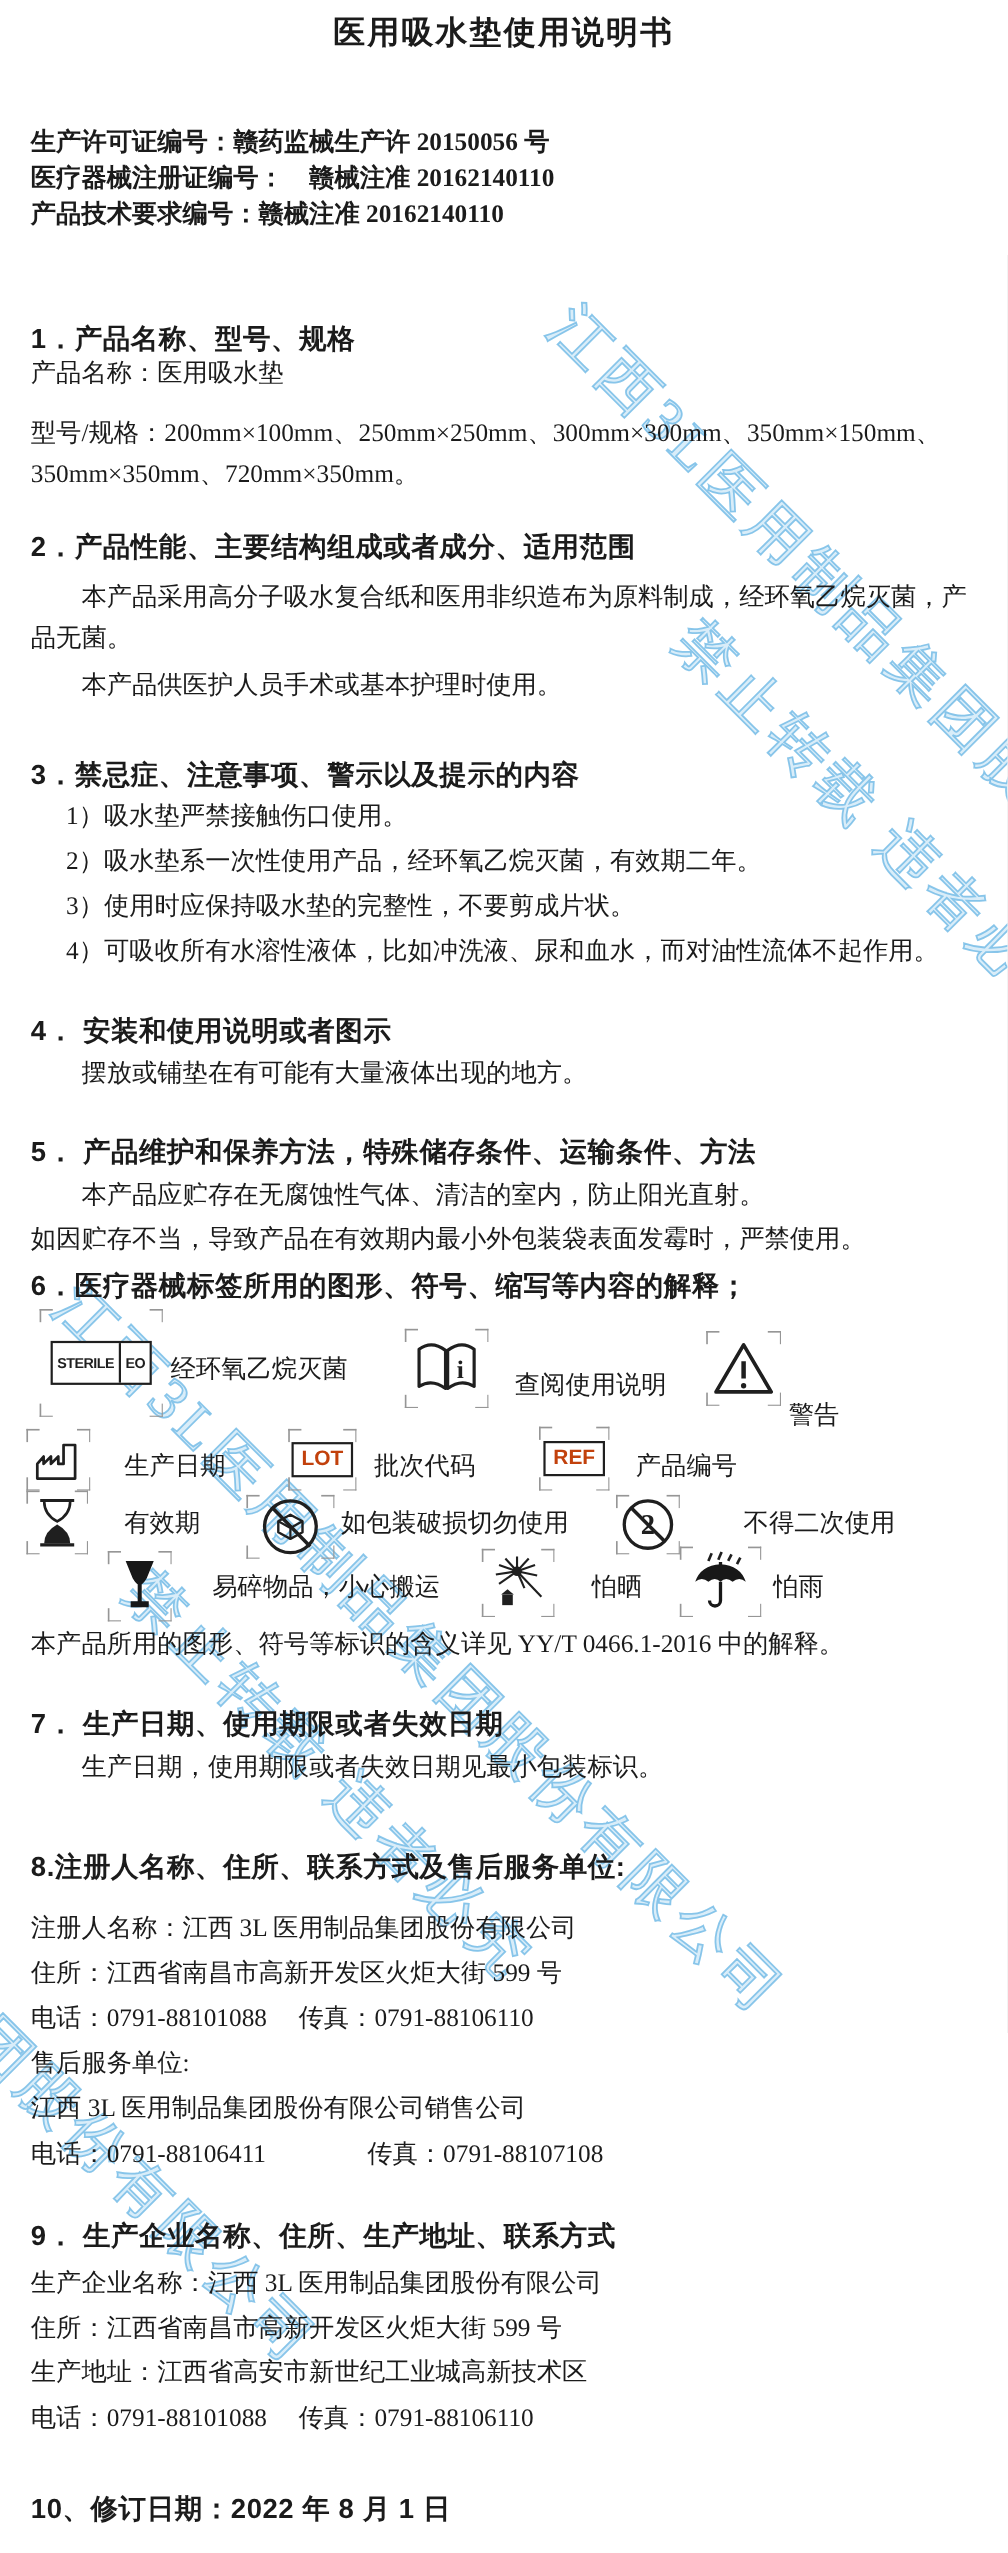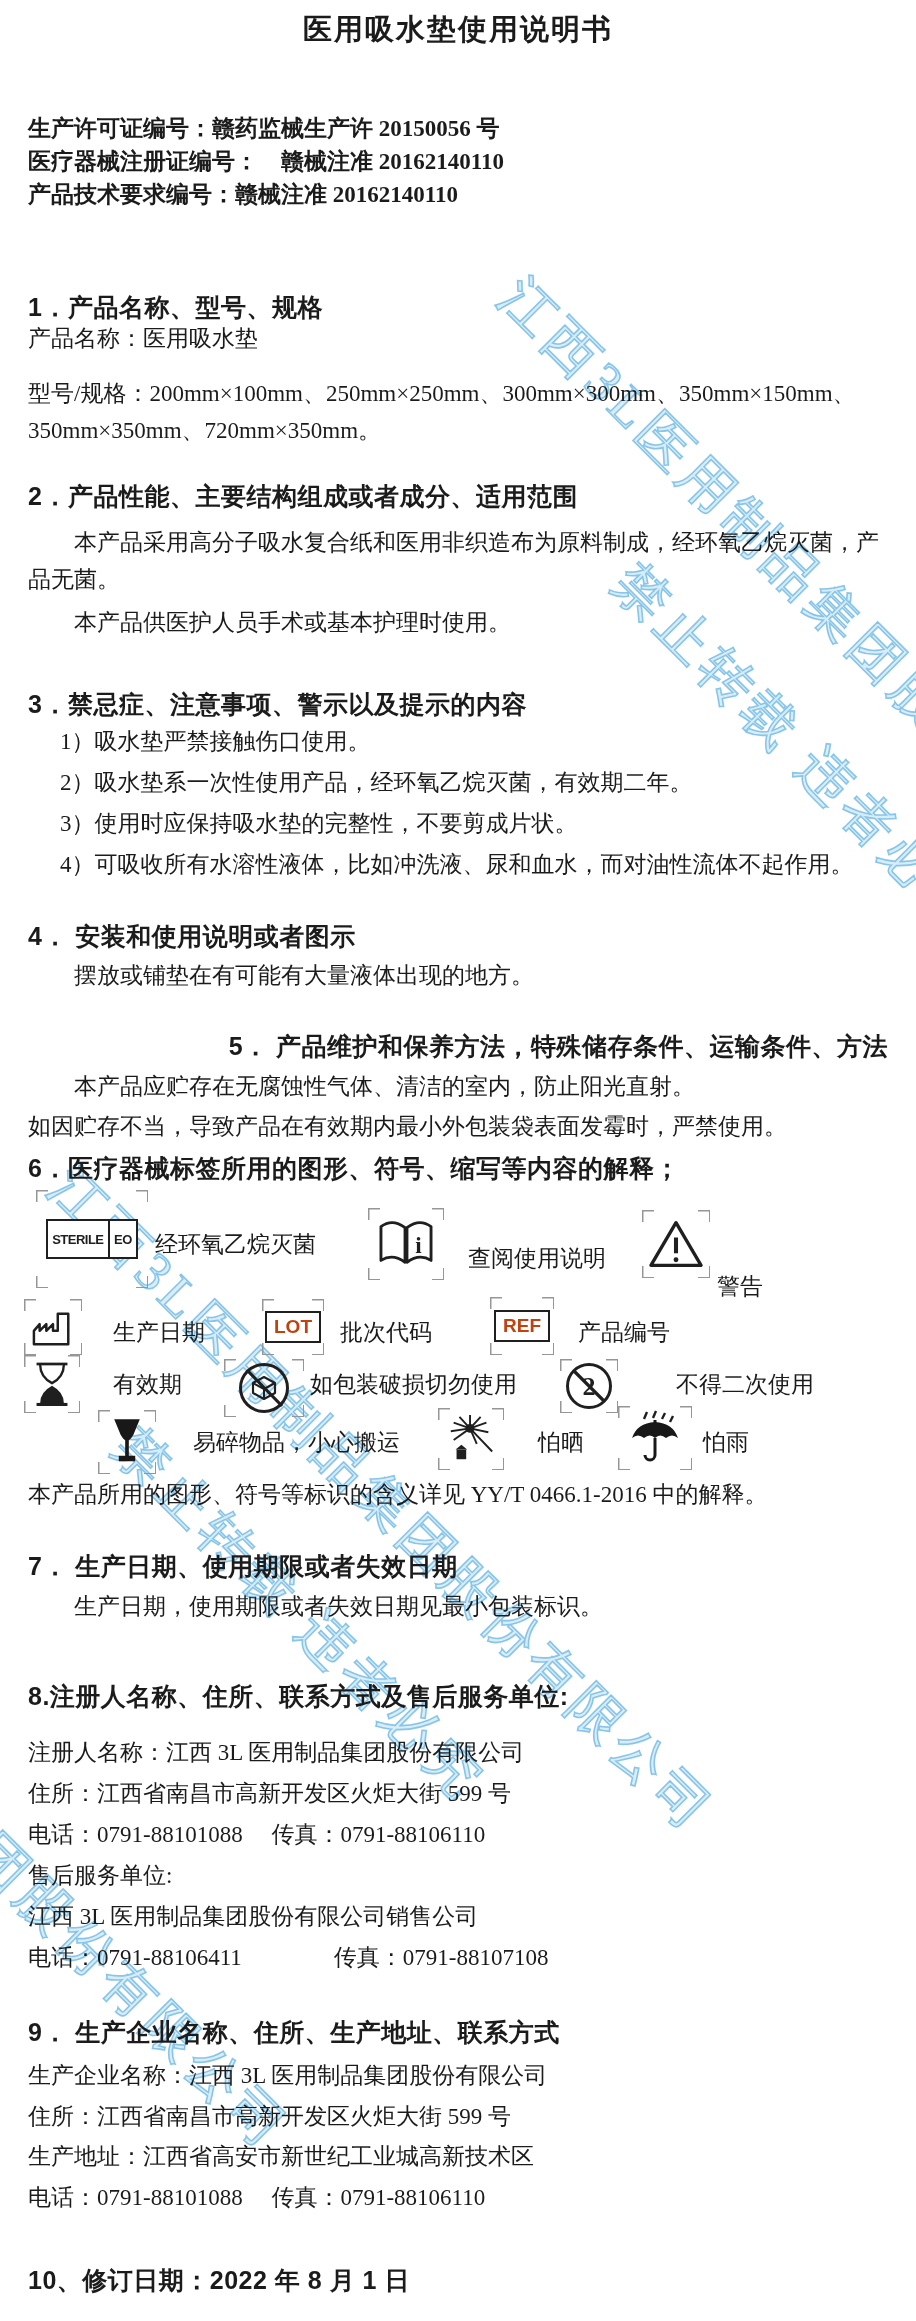--- a/index.html
+++ b/index.html
@@ -99,21 +99,21 @@
     <div class="abs list" style="top:721px;">
       <p>1）吸水垫严禁接触伤口使用。</p>
       <p>2）吸水垫系一次性使用产品，经环氧乙烷灭菌，有效期二年。</p>
       <p>3）使用时应保持吸水垫的完整性，不要剪成片状。</p>
       <p>4）可吸收所有水溶性液体，比如冲洗液、尿和血水，而对油性流体不起作用。</p>
     </div>
 
     <div class="abs hd" style="top:920px;">4．  安装和使用说明或者图示</div>
     <p class="abs body-t ind" style="top:957px;">摆放或铺垫在有可能有大量液体出现的地方。</p>
 
-    <div class="abs hd" style="top:1030px;text-align:right;">5．  产品维护和保养方法，特殊储存条件、运输条件、方法</div>
+    <div class="abs hd" style="top:1030px;">5．  产品维护和保养方法，特殊储存条件、运输条件、方法</div>
     <p class="abs body-t" style="top:1108px;">如因贮存不当，导致产品在有效期内最小外包装袋表面发霉时，严禁使用。</p>
     <p class="abs body-t ind" style="top:1068px;">本产品应贮存在无腐蚀性气体、清洁的室内，防止阳光直射。</p>
 
     <div class="abs hd" style="top:1152px;">6．医疗器械标签所用的图形、符号、缩写等内容的解释；</div>
 
     <div class="frm" style="left:36px; top:1190px; width:112px; height:98px;">
       <div class="box-sym" style="height:36px;">
         <span class="seg">STERILE</span>
           <span class="div"></span>
           <span class="seg">EO</span>

